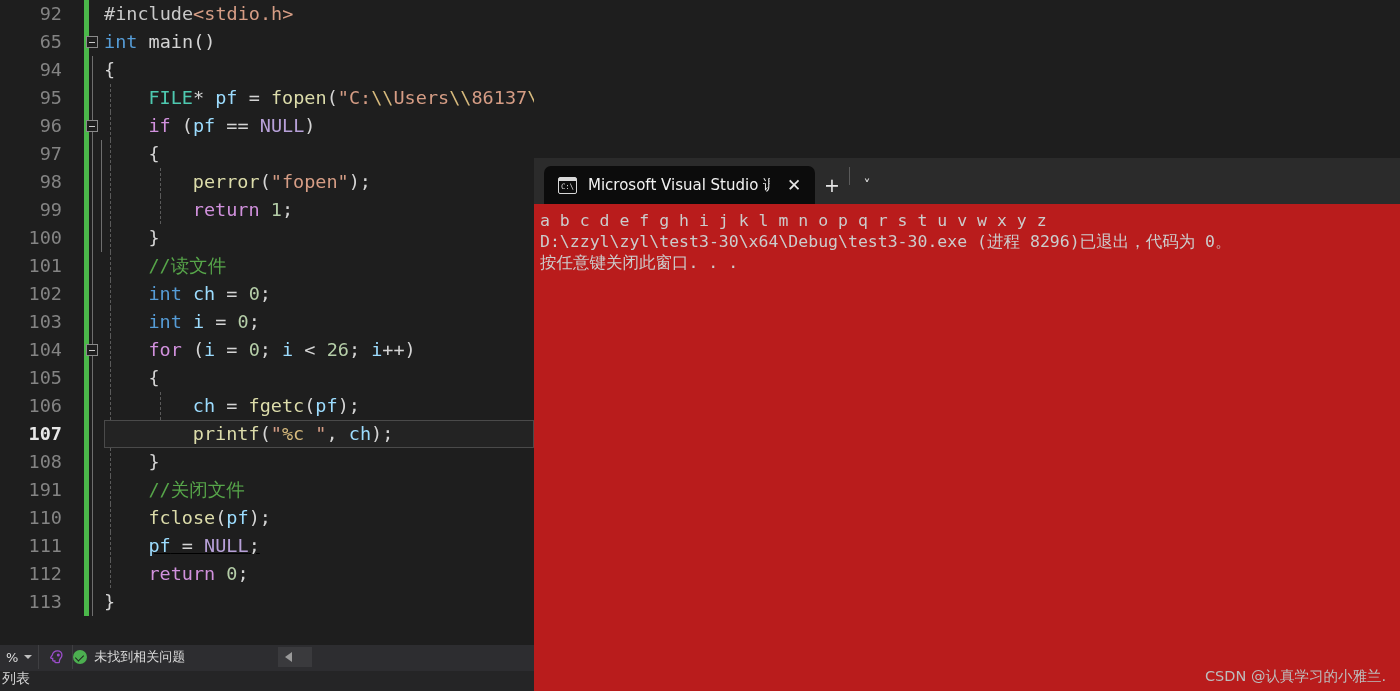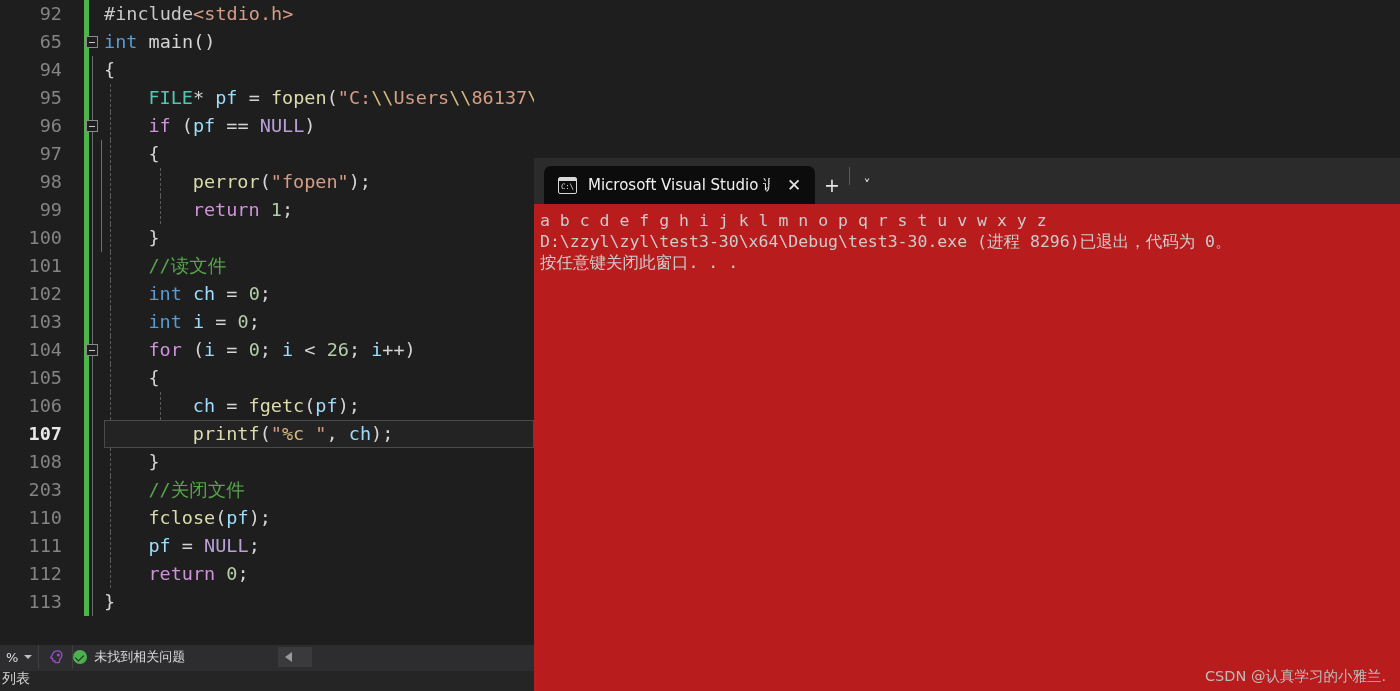--- a/index.html
+++ b/index.html
@@ -251,23 +251,23 @@
         <div class="line"><span class="gutter-num">99</span><span class="changebar"></span><span class="vline v1"></span><span class="vline v2"></span><span class="dashguide d1"></span><span class="dashguide d2"></span><span class="code" style="left: 192.8px;"><span class="t-ctl">return</span><span class="t-plain"> </span><span class="t-num">1</span><span class="t-punct">;</span></span></div>
         <div class="line"><span class="gutter-num">100</span><span class="changebar"></span><span class="vline v1"></span><span class="vline v2"></span><span class="dashguide d1"></span><span class="code" style="left: 148.4px;"><span class="t-punct">}</span></span></div>
         <div class="line"><span class="gutter-num">101</span><span class="changebar"></span><span class="vline v1"></span><span class="dashguide d1"></span><span class="code" style="left: 148.4px; text-align: center;"><span class="t-cmt">//读文件</span></span></div>
         <div class="line"><span class="gutter-num">102</span><span class="changebar"></span><span class="vline v1"></span><span class="dashguide d1"></span><span class="code" style="left: 148.4px;"><span class="t-kw">int</span><span class="t-plain"> </span><span class="t-ident">ch</span><span class="t-punct"> = </span><span class="t-num">0</span><span class="t-punct">;</span></span></div>
         <div class="line"><span class="gutter-num">103</span><span class="changebar"></span><span class="vline v1"></span><span class="dashguide d1"></span><span class="code" style="left: 148.4px;"><span class="t-kw">int</span><span class="t-plain"> </span><span class="t-ident">i</span><span class="t-punct"> = </span><span class="t-num">0</span><span class="t-punct">;</span></span></div>
         <div class="line"><span class="gutter-num">104</span><span class="changebar"></span><span class="vline v1"></span><span class="dashguide d1"></span><span class="foldbox"></span><span class="code" style="left: 148.4px;"><span class="t-ctl">for</span><span class="t-punct"> (</span><span class="t-ident">i</span><span class="t-punct"> = </span><span class="t-num">0</span><span class="t-punct">; </span><span class="t-ident">i</span><span class="t-punct"> &lt; </span><span class="t-num">26</span><span class="t-punct">; </span><span class="t-ident">i</span><span class="t-punct">++)</span></span></div>
         <div class="line"><span class="gutter-num">105</span><span class="changebar"></span><span class="vline v1"></span><span class="dashguide d1"></span><span class="code" style="left: 148.4px;"><span class="t-punct">{</span></span></div>
         <div class="line"><span class="gutter-num">106</span><span class="changebar"></span><span class="vline v1"></span><span class="dashguide d1"></span><span class="dashguide d2"></span><span class="code" style="left: 192.8px;"><span class="t-ident">ch</span><span class="t-punct"> = </span><span class="t-fn">fgetc</span><span class="t-punct">(</span><span class="t-ident">pf</span><span class="t-punct">);</span></span></div>
         <div class="line current"><span class="gutter-num">107</span><span class="changebar"></span><span class="vline v1"></span><span class="dashguide d1"></span><span class="dashguide d2"></span><span class="curline-box"></span><span class="code" style="left: 192.8px;"><span class="t-fn">printf</span><span class="t-punct">(</span><span class="t-str">"</span><span class="t-esc">%c</span><span class="t-str"> "</span><span class="t-punct">, </span><span class="t-ident">ch</span><span class="t-punct">);</span></span></div>
         <div class="line"><span class="gutter-num">108</span><span class="changebar"></span><span class="vline v1"></span><span class="dashguide d1"></span><span class="code" style="left: 148.4px;"><span class="t-punct">}</span></span></div>
-        <div class="line"><span class="gutter-num">203</span><span class="changebar"></span><span class="vline v1"></span><span class="dashguide d1"></span><span class="code" style="left: 148.4px;"><span class="t-cmt">//关闭文件</span></span></div>
+        <div class="line"><span class="gutter-num">191</span><span class="changebar"></span><span class="vline v1"></span><span class="dashguide d1"></span><span class="code" style="left: 148.4px;"><span class="t-cmt">//关闭文件</span></span></div>
         <div class="line"><span class="gutter-num">110</span><span class="changebar"></span><span class="vline v1"></span><span class="dashguide d1"></span><span class="code" style="left: 148.4px;"><span class="t-fn">fclose</span><span class="t-punct">(</span><span class="t-ident">pf</span><span class="t-punct">);</span></span></div>
-        <div class="line"><span class="gutter-num">111</span><span class="changebar"></span><span class="vline v1"></span><span class="dashguide d1"></span><span class="code" style="left: 148.4px;"><span class="t-ident">pf</span><span class="t-punct"> = </span><span class="t-macro">NULL</span><span class="t-punct">;</span></span></div>
+        <div class="line"><span class="gutter-num">111</span><span class="changebar"></span><span class="vline v1"></span><span class="dashguide d1"></span><span class="code" style="left: 148.4px; text-decoration: underline;"><span class="t-ident">pf</span><span class="t-punct"> = </span><span class="t-macro">NULL</span><span class="t-punct">;</span></span></div>
         <div class="line"><span class="gutter-num">112</span><span class="changebar"></span><span class="vline v1"></span><span class="dashguide d1"></span><span class="code" style="left: 148.4px;"><span class="t-ctl">return</span><span class="t-plain"> </span><span class="t-num">0</span><span class="t-punct">;</span></span></div>
         <div class="line"><span class="gutter-num">113</span><span class="changebar"></span><span class="vline v1"></span><span class="code" style="left: 104px;"><span class="t-punct">}</span></span></div>
       </div>
   </div>
 
   <div class="ed-status">
     <div class="zoom-box">
       <span class="zoom-val">%</span>
       <span class="caret-down"></span>
     </div>

